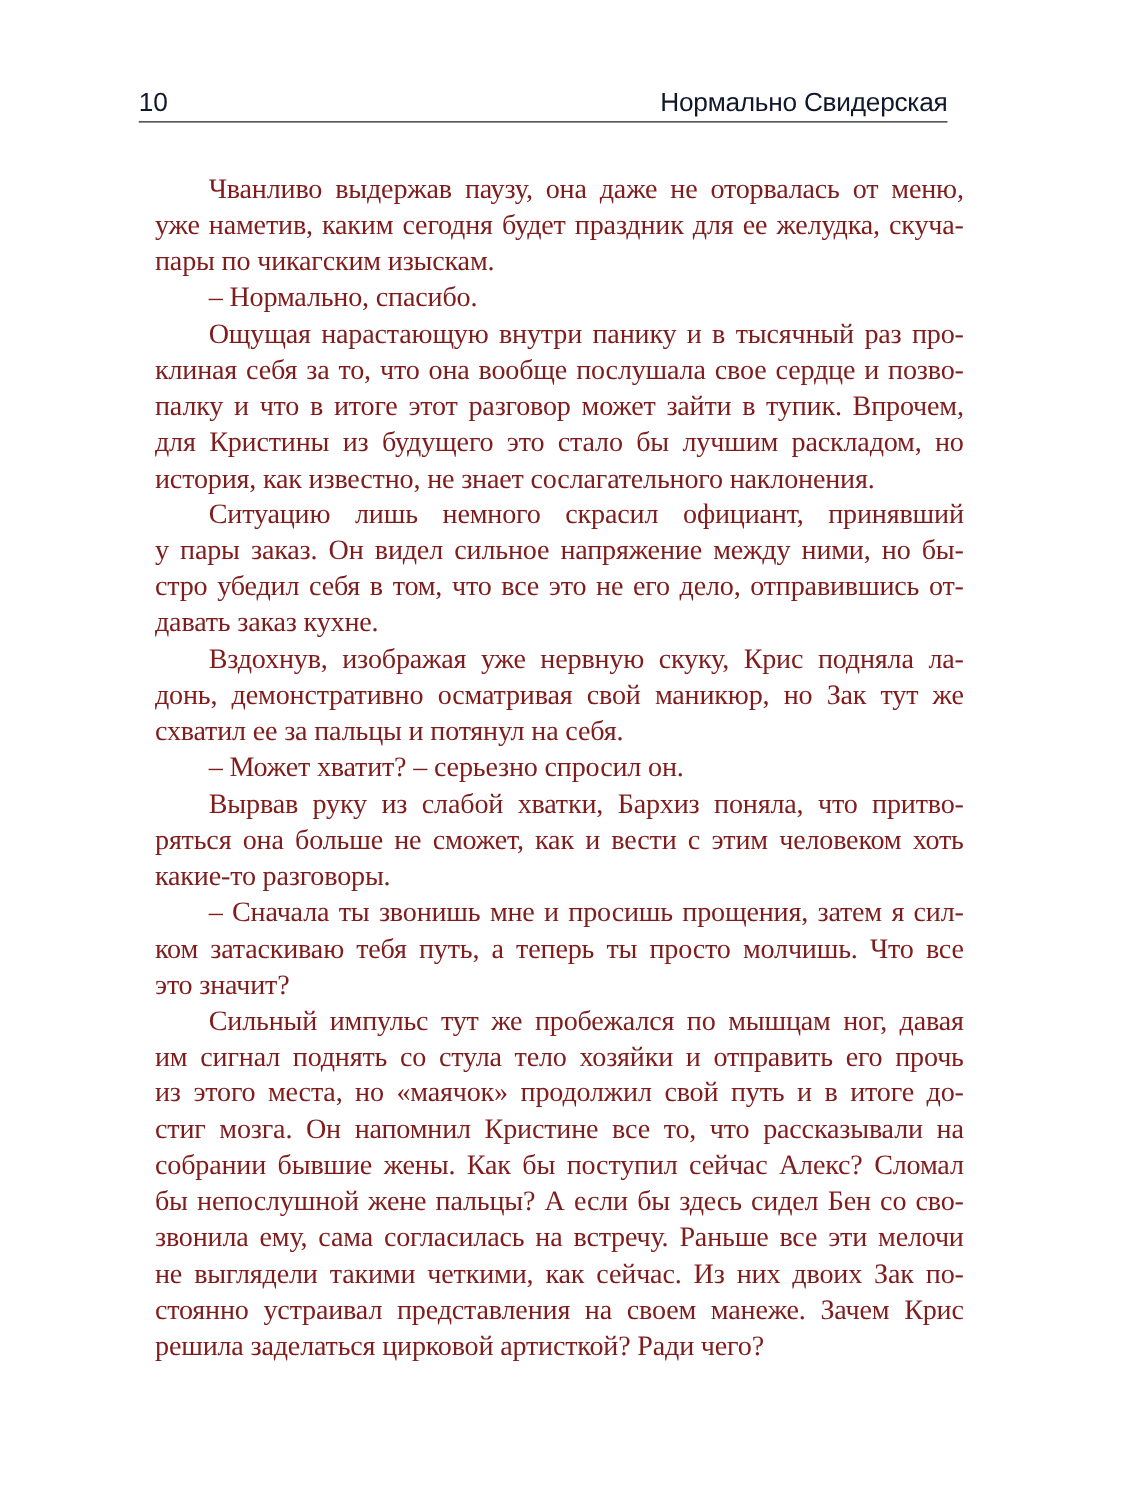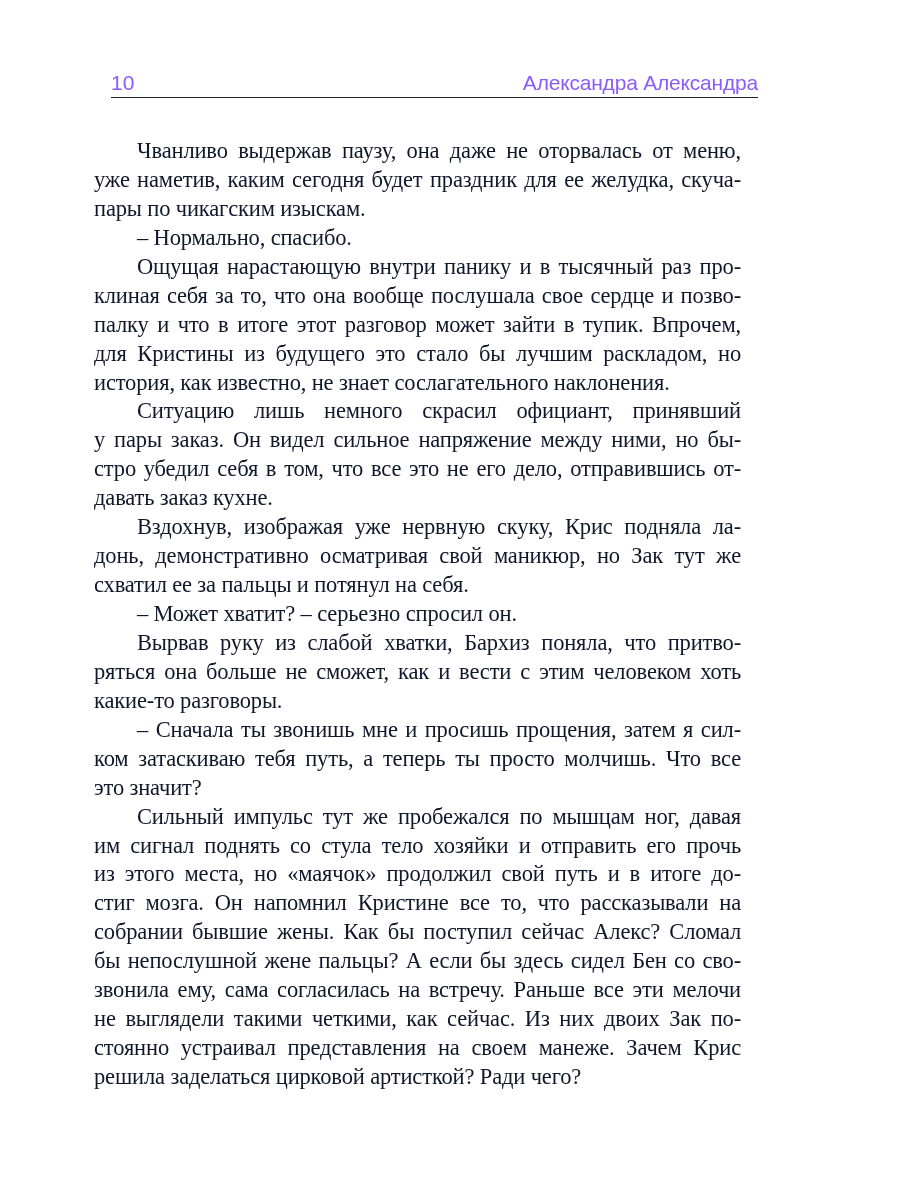--- a/index.html
+++ b/index.html
@@ -15,21 +15,21 @@
       color: #1a1a1a;
     }
     .running-head {
       position: absolute;
       left: 111px;
       top: 68px;
       width: 647px;
       height: 28px;
       font-family: "Liberation Sans", sans-serif;
       font-size: 21px;
-      color: #8b5cf6;
+      color: #0f172a;
     }
     .page-number {
       position: absolute;
       left: 0;
       top: 3px;
     }
     .author {
       position: absolute;
       right: 0;
       top: 3px;
@@ -38,27 +38,27 @@
     .rule {
       position: absolute;
       left: 111px;
       top: 97px;
       width: 647px;
       height: 0;
       border-top: 1.5px solid #222;
     }
     .body-text {
       position: absolute;
-      left: 94px;
+      left: 124px;
       top: 137px;
       width: 647px;
       font-family: "Liberation Serif", serif;
       font-size: 22.5px;
       line-height: 28.95px;
-      color: #0f172a;
+      color: #7f1d1d;
     }
     .line {
       display: block;
       white-space: nowrap;
       text-align: justify;
       text-align-last: justify;
       height: 28.95px;
       letter-spacing: -0.15px;
     }
     .line.indent {
@@ -66,21 +66,21 @@
     }
     .line.last {
       text-align-last: left;
     }
   </style>
 </head>
 <body>
 
 <div class="running-head">
   <span class="page-number">10</span>
-  <span class="author">Александра Александра</span>
+  <span class="author">Нормально Свидерская</span>
 </div>
 <div class="rule"></div>
 
 <div class="body-text">
 
   <div>
     <span class="line indent">Чванливо выдержав паузу, она даже не оторвалась от меню,</span>
     <span class="line">уже наметив, каким сегодня будет праздник для ее желудка, скуча-</span>
     <span class="line last">пары по чикагским изыскам.</span>
   </div>

